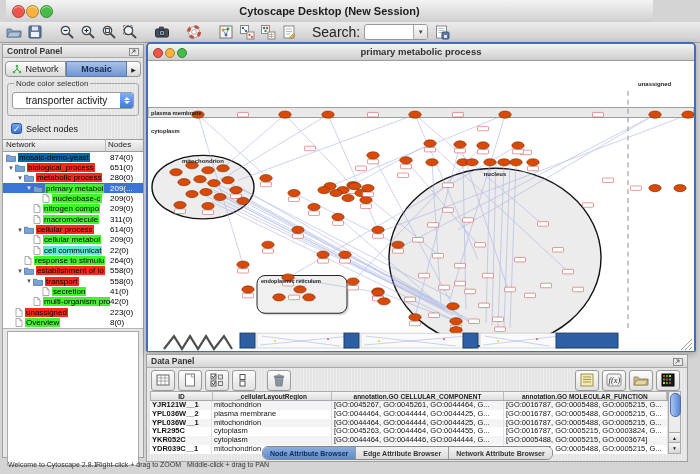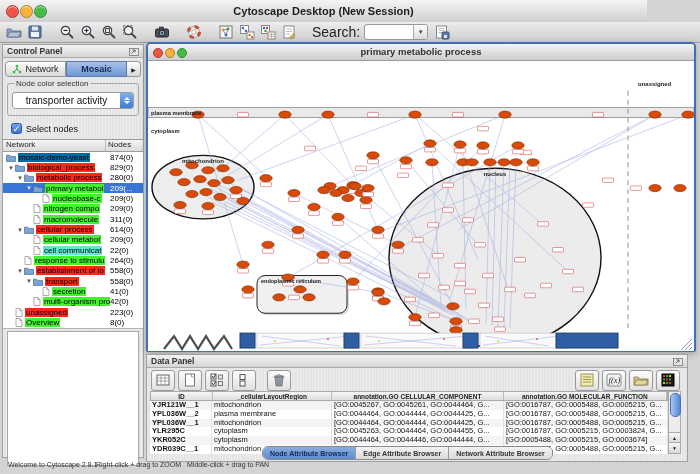--- a/index.html
+++ b/index.html
@@ -1,19 +1,19 @@
 <!DOCTYPE html>
 <html><head>
 <meta charset="utf-8">
 <style>
   html,body{margin:0;padding:0;}
   #app{position:relative;width:700px;height:474px;background:#d4d4d4;overflow:hidden;
        font-family:"Liberation Sans","DejaVu Sans",sans-serif;-webkit-font-smoothing:antialiased;}
   
-  .titlebar{position:absolute;left:0;top:0;width:647px;height:22px;
+  .titlebar{position:absolute;left:6px;top:0;width:647px;height:22px;
     background:linear-gradient(#f4f4f4,#cfcfcf);border-bottom:1px solid #8f8f8f;}
   .tl{position:absolute;top:5px;width:11px;height:11px;border-radius:50%;box-shadow:inset 0 1px 1px rgba(255,255,255,.6);}
   .tl.red{left:6px;background:#ee5448;border:1px solid #a83a30;}
   .tl.yel{left:20px;background:#f6b23c;border:1px solid #b07f27;}
   .tl.grn{left:34px;background:#46bb45;border:1px solid #2f8a2f;}
   .title-text{position:absolute;left:0;right:0;top:0;height:22px;line-height:22px;text-align:center;
     font-size:11px;font-weight:bold;color:#1c1c1c;}
   
   .toolbar{position:absolute;left:0;top:22px;width:700px;height:21px;display:flex;align-items:center;
     background:linear-gradient(#ececec,#cdcdcd);border-bottom:1px solid #9c9c9c;padding:0 4px;box-sizing:border-box;}
@@ -292,21 +292,21 @@
         </div>
         <div class="trow">
           <span style="flex: 0 0 4px;"></span>
           <span class="texp">▼</span>
           <span class="tico">
             <svg width="10" height="9" viewBox="0 0 10 9">
               <path d="M0.5,2.2 h3.2 l1,1.2 h4.8 v5 h-9 z" fill="#7ba3d6" stroke="#46688f" stroke-width="0.7"></path>
             </svg>
           </span>
           <span class="chip" style="background: rgb(250, 41, 27);">biological_process</span>
-          <span class="tcount">829(0)</span>
+          <span class="tcount">651(0)</span>
         </div>
         <div class="trow">
           <span style="flex: 0 0 13px;"></span>
           <span class="texp">▼</span>
           <span class="tico">
             <svg width="10" height="9" viewBox="0 0 10 9">
               <path d="M0.5,2.2 h3.2 l1,1.2 h4.8 v5 h-9 z" fill="#7ba3d6" stroke="#46688f" stroke-width="0.7"></path>
             </svg>
           </span>
           <span class="chip" style="background: rgb(250, 41, 27);">metabolic process</span>

